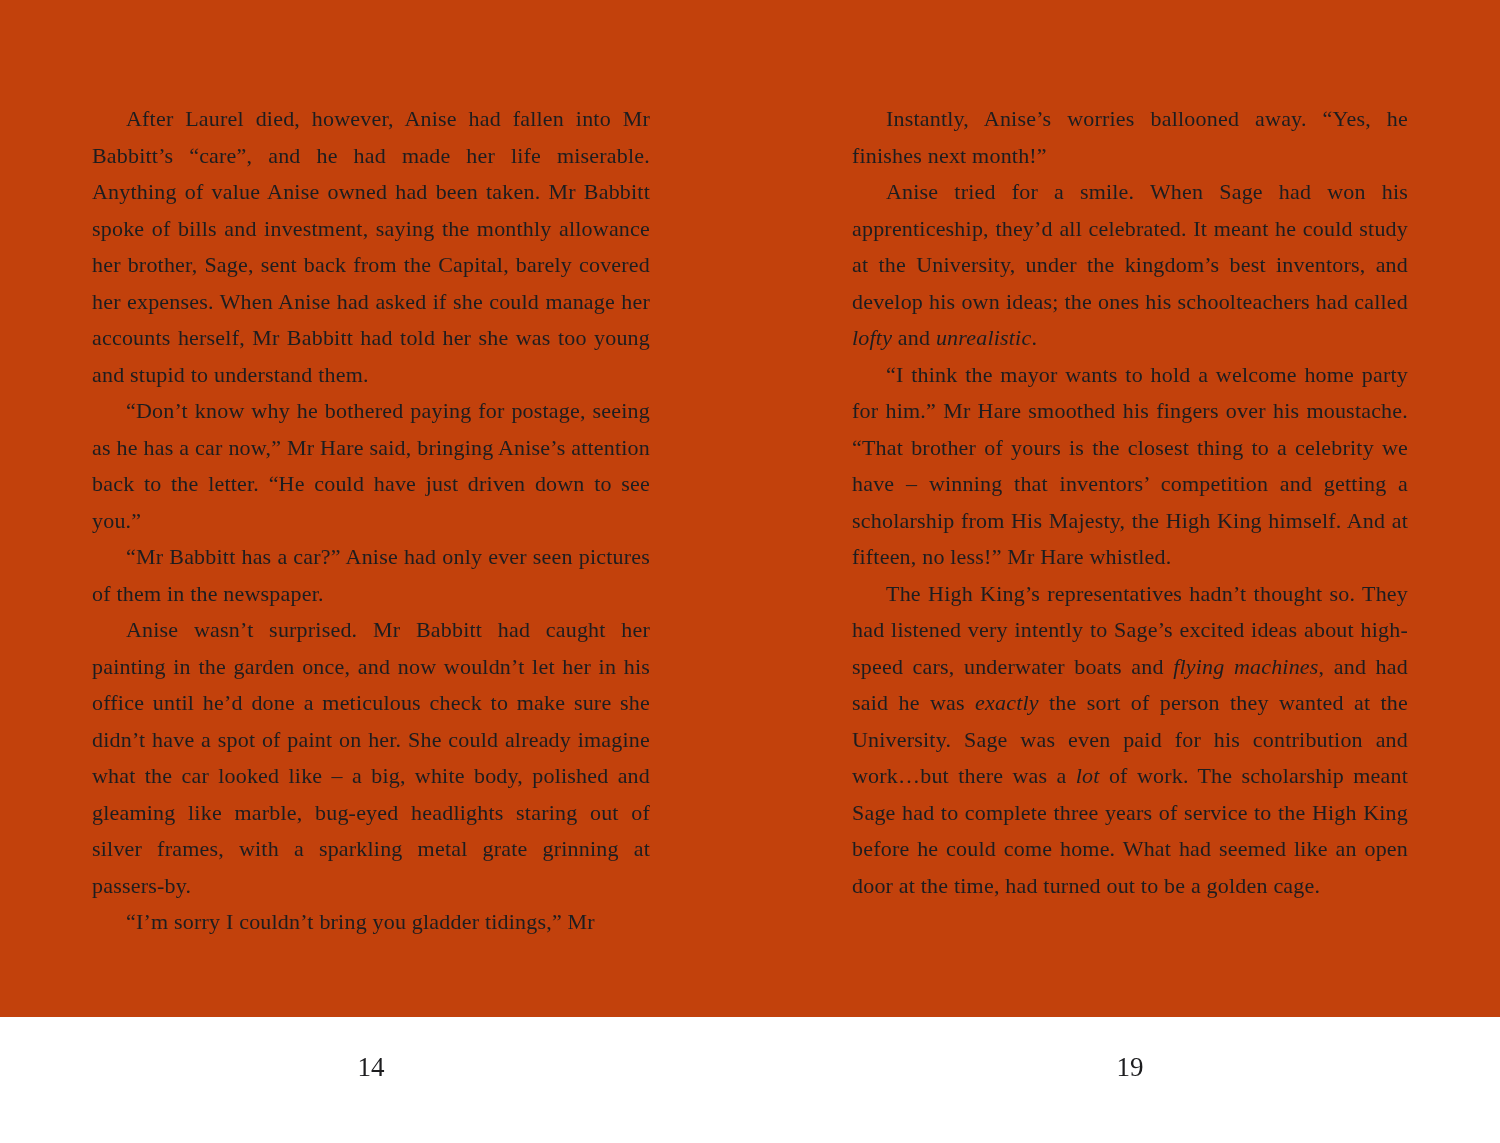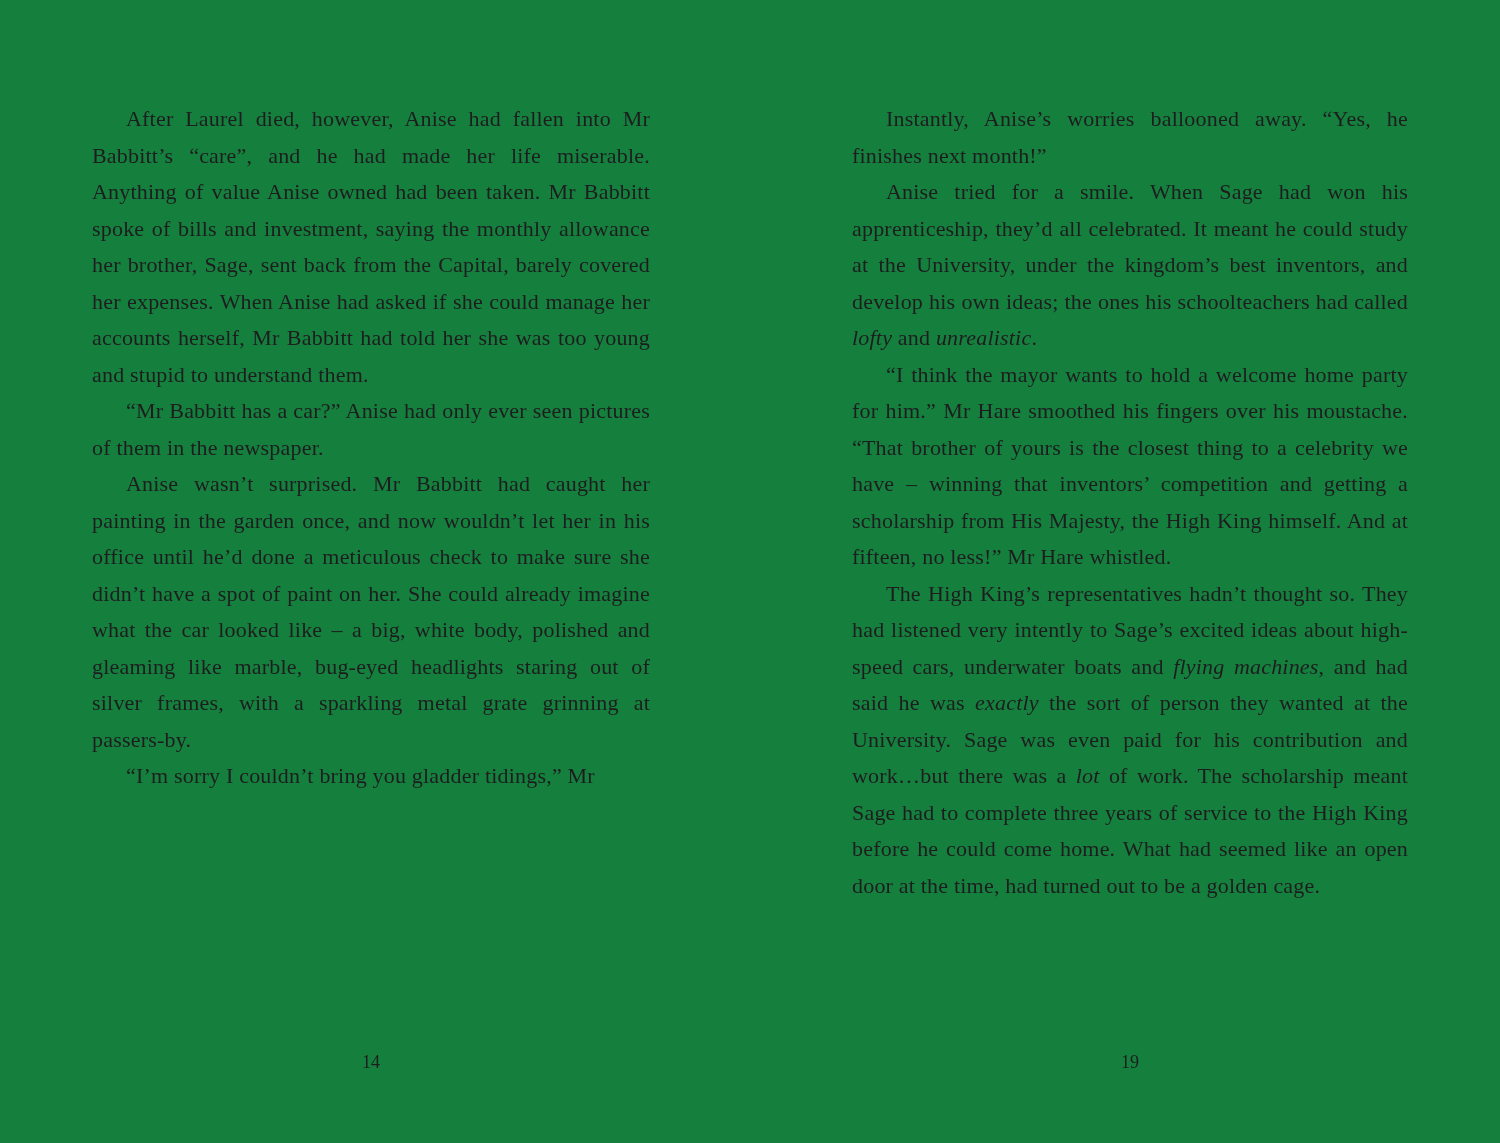--- a/index.html
+++ b/index.html
@@ -16,22 +16,22 @@
   }
   .spread {
     position: relative;
     width: 1500px;
     height: 1143px;
     display: flex;
   }
   .page {
     position: relative;
     width: 750px;
-    height: 1143px;
-    background: #15803d;
+    height: 1017px;
+    background: #c2410c;
   }
   .page-text {
     position: absolute;
     top: 101px;
     font-size: 22px;
     line-height: 36.5px;
     text-align: justify;
     text-justify: inter-word;
     letter-spacing: 0.2px;
   }
@@ -49,40 +49,41 @@
   }
   .page-text p.indent {
     text-indent: 34px;
   }
   .page-text em {
     font-style: italic;
   }
   .page-number {
     position: absolute;
     top: 1052px;
-    font-size: 18px;
+    font-size: 27px;
     text-align: center;
     color: #1d1d1f;
   }
   .page-left .page-number {
     left: 92px;
     width: 558px;
   }
   .page-right .page-number {
     left: 102px;
     width: 556px;
   }
 </style>
 </head>
 <body>
 
 <div class="spread">
   <div class="page page-left">
     <div class="page-text">
         <p class="indent"><span>After Laurel died, however, Anise had fallen into Mr Babbitt’s “care”, and he had made her life miserable. Anything of value Anise owned had been taken. Mr Babbitt spoke of bills and investment, saying the monthly allowance her brother, Sage, sent back from the Capital, barely covered her expenses. When Anise had asked if she could manage her accounts herself, Mr Babbitt had told her she was too young and stupid to understand them.</span></p>
+        <p class="indent"><span>“Don’t know why he bothered paying for postage, seeing as he has a car now,” Mr Hare said, bringing Anise’s attention back to the letter. “He could have just driven down to see you.”</span></p>
         <p class="indent"><span>“Mr Babbitt has a car?” Anise had only ever seen pictures of them in the newspaper.</span></p>
         <p class="indent"><span>Anise wasn’t surprised. Mr Babbitt had caught her painting in the garden once, and now wouldn’t let her in his office until he’d done a meticulous check to make sure she didn’t have a spot of paint on her. She could already imagine what the car looked like – a big, white body, polished and gleaming like marble, bug-eyed headlights staring out of silver frames, with a sparkling metal grate grinning at passers-by.</span></p>
         <p class="indent"><span>“I’m sorry I couldn’t bring you gladder tidings,” Mr</span></p>
       </div>
     <div class="page-number">14</div>
   </div>
   <div class="page page-right">
     <div class="page-text">
         <p class="indent"><span>Instantly, Anise’s worries ballooned away. “Yes, he finishes next month!”</span></p>
         <p class="indent"><span>Anise tried for a smile. When Sage had won his apprenticeship, they’d all celebrated. It meant he could study at the University, under the kingdom’s best inventors, and develop his own ideas; the ones his schoolteachers had called </span><em>lofty</em><span> and </span><em>unrealistic</em><span>.</span></p>

